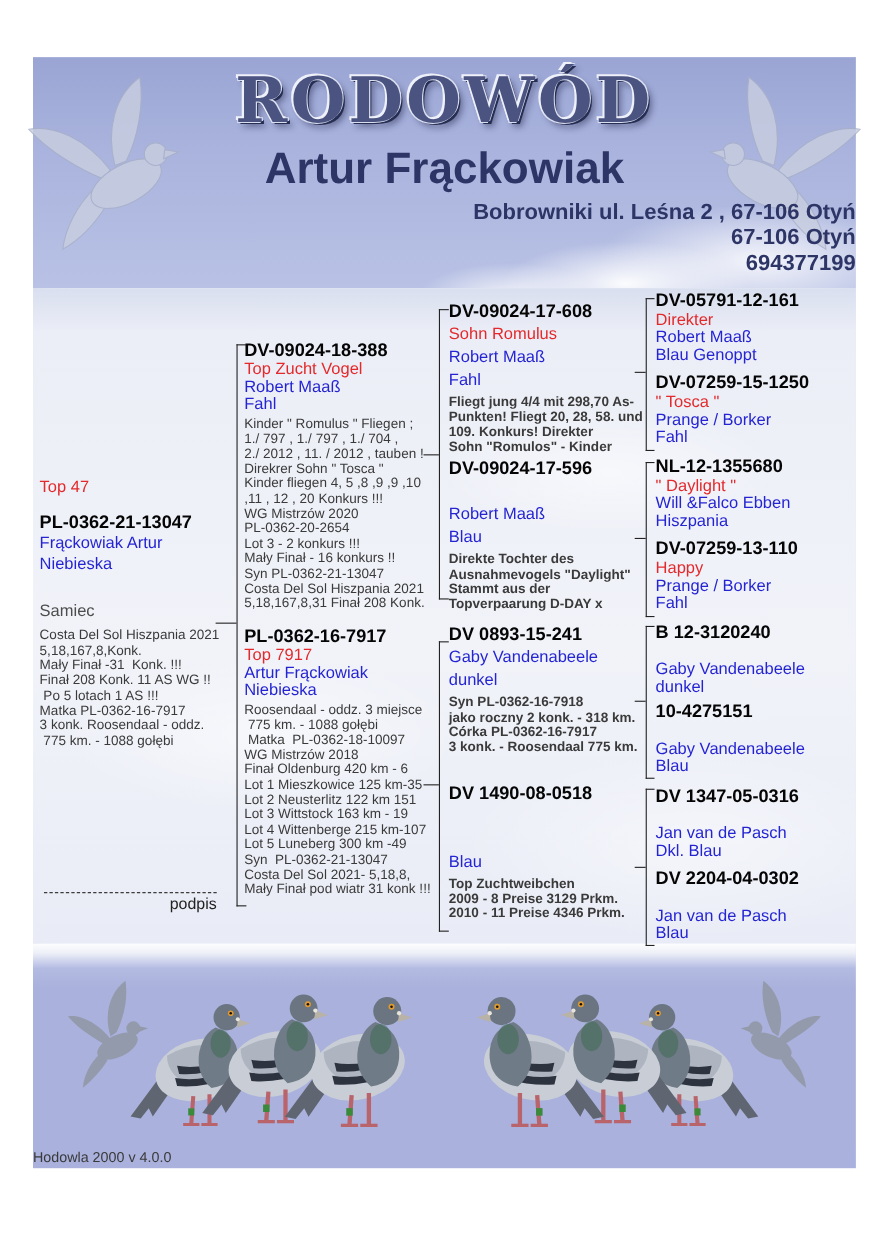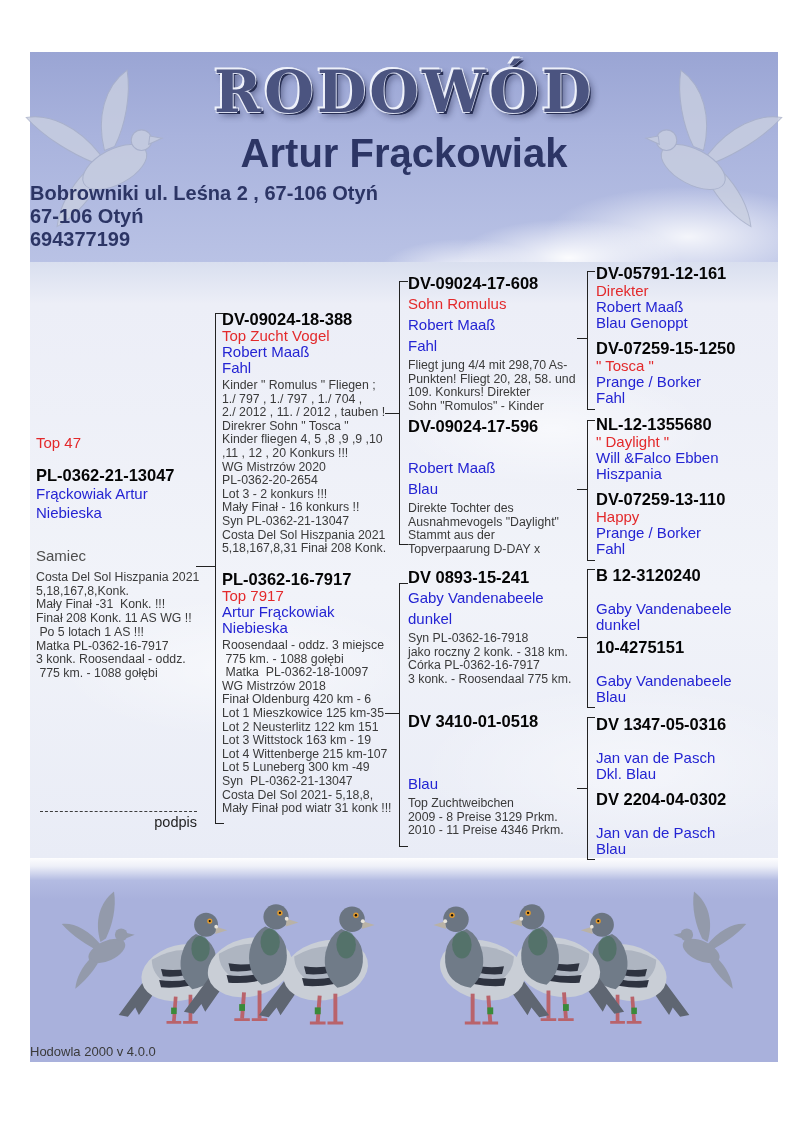--- a/index.html
+++ b/index.html
@@ -22,21 +22,21 @@
       linear-gradient(180deg,#d9dfef 0%,#eceef7 7%,#f1f3f9 55%,#e9ecf6 100%);}
   .footer-band{position:absolute;left:0;top:806px;width:748px;height:204px;
     background:linear-gradient(180deg,#fdfdfe 0%,#eef0f8 4%,#b3bbe2 11%,#a9b1dc 20%,#a9b1dc 100%);}
   
   .rodowod{position:absolute;left:30px;top:62px;width:748px;text-align:center;
     font-family:"DejaVu Serif",serif;font-weight:bold;font-size:57px;line-height:60px;
     letter-spacing:3px;color:#4b5480;
     text-shadow:-2px -2px 0 #eef1fa,1px -1px 0 #d9def0,-1px 1px 0 #d9def0,2px 2px 0 #272e53,4px 4px 6px rgba(28,33,68,.45);}
   .owner{position:absolute;left:30px;top:132px;width:748px;text-align:center;
     font-weight:bold;font-size:40px;line-height:42px;color:#2c3565;}
-  .addr{position:absolute;left:30px;width:748px;text-align:left;
+  .addr{position:absolute;left:30px;width:748px;text-align:right;
     font-weight:bold;font-size:20px;line-height:21px;color:#2c3565;}
   
   .block{position:absolute;}
   .block div{white-space:pre;}
   .t{font-weight:bold;font-size:16.5px;color:#050505;}
   .r{color:#e3292b;font-size:15px;}
   .bl{color:#2424d3;font-size:15px;}
   .gy{color:#4d4d4d;font-size:15px;}
   .d{font-size:12.3px;color:#3a3a3a;line-height:13.6px;min-height:13.6px;}
   .sp{height:13px;}
@@ -44,21 +44,21 @@
   .c1 .r{line-height:18px;}
   .c1 .t{line-height:20px;}
   .c1 .bl{line-height:18.5px;min-height:18.5px;}
   .c1 .gy{line-height:19px;margin-top:24px;}
   .c1 .d{line-height:13.7px;min-height:13.7px;}
   .c1 .dd{margin-top:6px;}
   .c2 .t{line-height:18px;}
   .c2 .r,.c2 .bl{line-height:16px;min-height:16px;}
   .c3 .t{line-height:20px;}
   .c3 .r,.c3 .bl{line-height:21px;min-height:21px;}
-  .c3 .d{line-height:13.5px;min-height:13.5px;}
+  .c3 .d{line-height:13.5px;min-height:13.5px;font-weight:bold;}
   .c4 .t{line-height:19px;}
   .c4 .r,.c4 .bl{line-height:16px;min-height:16px;}
   
   .bracket{position:absolute;border-left:1px solid #222;border-top:1px solid #222;border-bottom:1px solid #222;}
   .conn{position:absolute;height:0;border-top:1px solid #222;}
   
   .sign-line{position:absolute;left:40px;top:811px;width:157px;height:0;border-top:1px dashed #3c3c3c;}
   .sign-label{position:absolute;left:40px;top:814px;width:157px;text-align:right;
     font-size:14.5px;color:#222;}
   
@@ -147,21 +147,21 @@
     <div class="bl">Blau</div>
     <div class="dd"><div class="d">Direkte Tochter des</div><div class="d">Ausnahmevogels "Daylight"</div><div class="d">Stammt aus der</div><div class="d">Topverpaarung D-DAY x</div></div>
   </div>
   <div class="block c3" style="left:408px;top:567px;width:176px">
     <div class="t">DV 0893-15-241</div>
     <div class="bl">Gaby Vandenabeele</div>
     <div class="bl">dunkel</div>
     <div class="dd"><div class="d">Syn PL-0362-16-7918</div><div class="d">jako roczny 2 konk. - 318 km.</div><div class="d">Córka PL-0362-16-7917</div><div class="d">3 konk. - Roosendaal 775 km.</div></div>
   </div>
   <div class="block c3" style="left:408px;top:711px;width:176px">
-    <div class="t">DV 3410-01-0518</div>
+    <div class="t">DV 1490-08-0518</div>
     <div class="r"></div>
     <div class="bl"></div>
     <div class="bl">Blau</div>
     <div class="dd"><div class="d">Top Zuchtweibchen</div><div class="d">2009 - 8 Preise 3129 Prkm.</div><div class="d">2010 - 11 Preise 4346 Prkm.</div></div>
   </div>
 
   <div class="block c4" style="left:596px;top:264px;width:178px">
     <div class="t">DV-05791-12-161</div>
     <div class="r">Direkter</div>
     <div class="bl">Robert Maaß</div>

